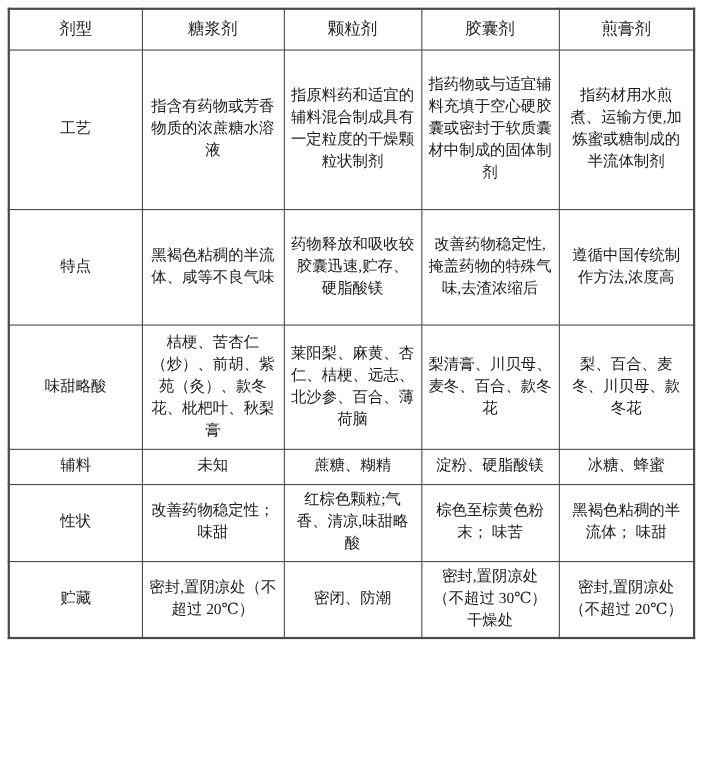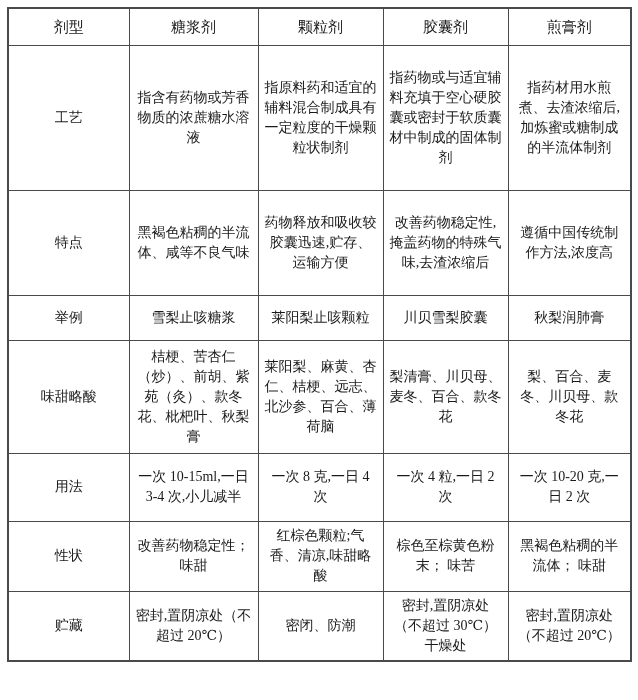--- a/index.html
+++ b/index.html
@@ -68,55 +68,48 @@
       <th>颗粒剂</th>
       <th>胶囊剂</th>
       <th>煎膏剂</th>
     </tr>
 
     <tr class="r-gongyi">
       <td>工艺</td>
       <td>指含有药物或芳香物质的浓蔗糖水溶液</td>
       <td>指原料药和适宜的辅料混合制成具有一定粒度的干燥颗粒状制剂</td>
       <td>指药物或与适宜辅料充填于空心硬胶囊或密封于软质囊材中制成的固体制剂</td>
-      <td>指药材用水煎煮、去渣浓缩后,加炼蜜或糖制成的半流体制剂</td>
+      <td>指药材用水煎煮、运输方便,加炼蜜或糖制成的半流体制剂</td>
     </tr>
 
     <tr class="r-tedian">
       <td>特点</td>
       <td>黑褐色粘稠的半流体、咸等不良气味</td>
-      <td>药物释放和吸收较胶囊迅速,贮存、运输方便</td>
+      <td>药物释放和吸收较胶囊迅速,贮存、硬脂酸镁</td>
       <td>改善药物稳定性,掩盖药物的特殊气味,去渣浓缩后</td>
       <td>遵循中国传统制作方法,浓度高</td>
     </tr>
 
-    <tr class="r-juli">
-      <td>举例</td>
-      <td>雪梨止咳糖浆</td>
-      <td>莱阳梨止咳颗粒</td>
-      <td>川贝雪梨胶囊</td>
-      <td>秋梨润肺膏</td>
-    </tr>
 
     <tr class="r-chengfen">
       <td>味甜略酸</td>
       <td>桔梗、苦杏仁（炒）、前胡、紫苑（灸）、款冬花、枇杷叶、秋梨膏</td>
       <td>莱阳梨、麻黄、杏仁、桔梗、远志、北沙参、百合、薄荷脑</td>
       <td>梨清膏、川贝母、麦冬、百合、款冬花</td>
       <td>梨、百合、麦冬、川贝母、款冬花</td>
     </tr>
 
+    <tr class="r-fuliao">
+      <td>辅料</td>
+      <td>未知</td>
+      <td>蔗糖、糊精</td>
+      <td>淀粉、硬脂酸镁</td>
+      <td>冰糖、蜂蜜</td>
+    </tr>
 
-    <tr class="r-yongfa">
-      <td>用法</td>
-      <td>一次 10-15ml,一日 3-4 次,小儿减半</td>
-      <td>一次 8 克,一日 4 次</td>
-      <td>一次 4 粒,一日 2 次</td>
-      <td>一次 10-20 克,一日 2 次</td>
-    </tr>
 
     <tr class="r-xingzhuang">
       <td>性状</td>
       <td>改善药物稳定性； 味甜</td>
       <td>红棕色颗粒;气香、清凉,味甜略酸</td>
       <td>棕色至棕黄色粉末； 味苦</td>
       <td>黑褐色粘稠的半流体； 味甜</td>
     </tr>
 
     <tr class="r-zhucang">

